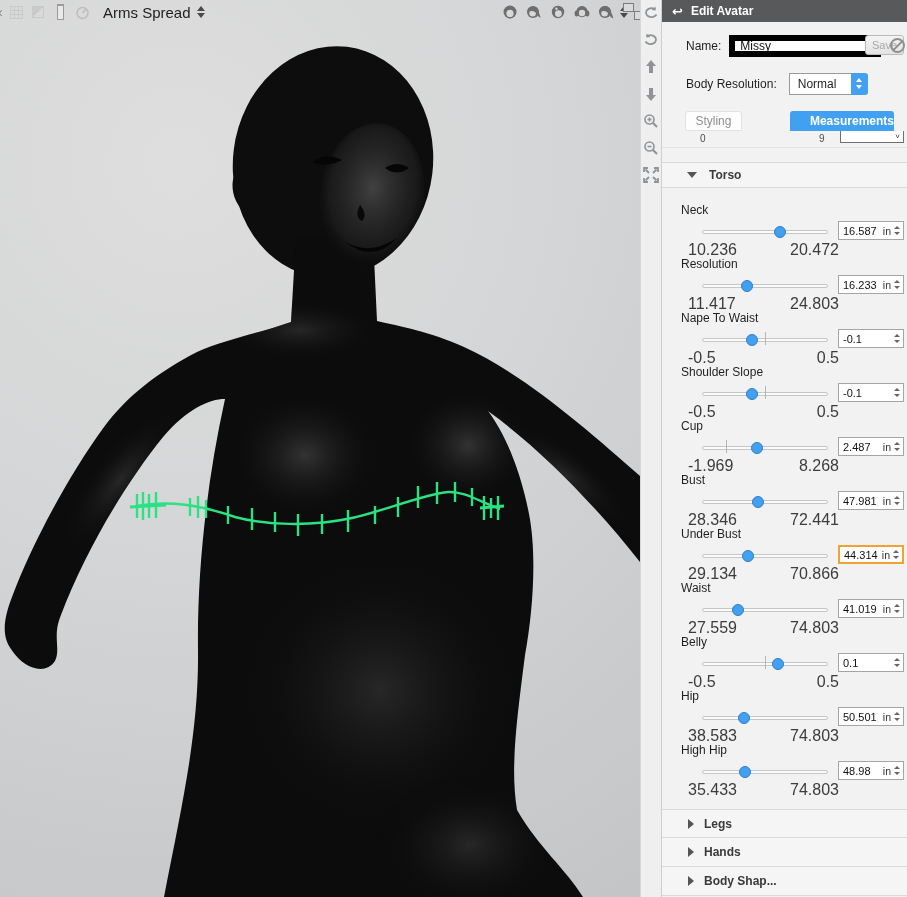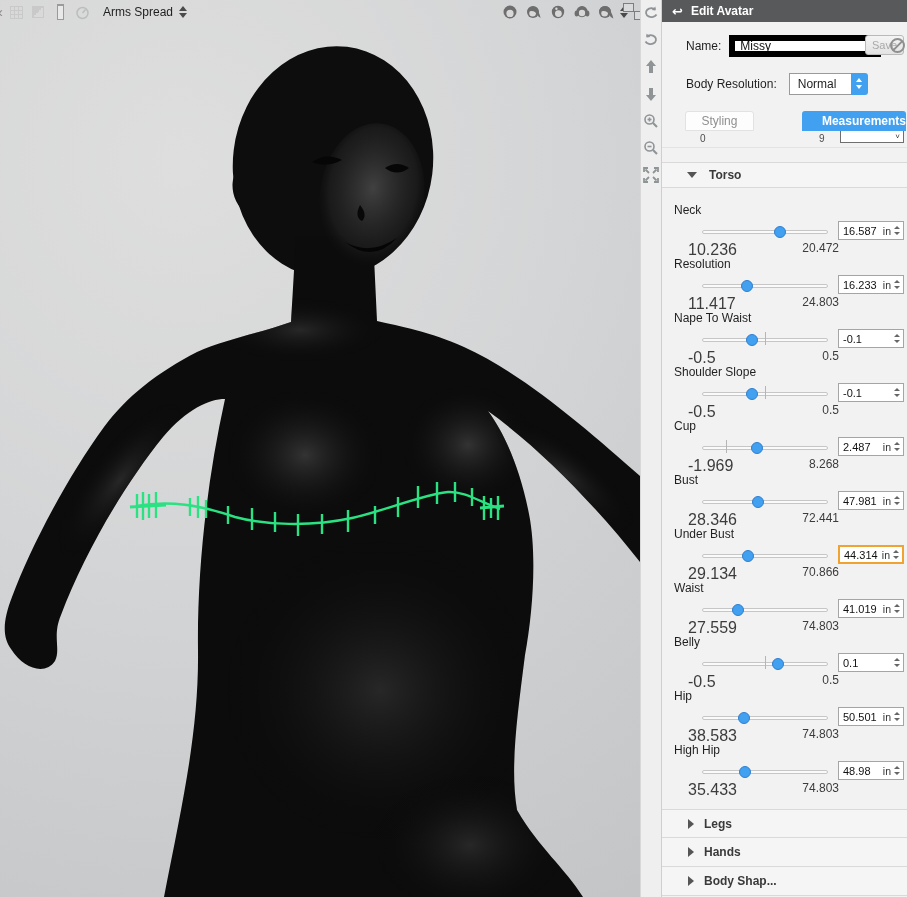--- a/index.html
+++ b/index.html
@@ -24,21 +24,21 @@
   .chev-left { font-size:14px; color:#8a8a8a; margin-left:-7px; width:12px; overflow:hidden; }
   .grid-ic { width:13px; height:13px; border:1px solid #c9c9c9;
     background:
       repeating-linear-gradient(to right, transparent 0 3px, #c9c9c9 3px 4px),
       repeating-linear-gradient(to bottom, transparent 0 3px, #c9c9c9 3px 4px); }
   .snap-ic { width:12px; height:12px; border:1px solid #c9c9c9;
     background:linear-gradient(135deg,#c9c9c9 50%,transparent 50%); }
   .ruler-ic { width:7px; height:16px; border:1px solid #9a9a9a; background:#e9e9e9;
     box-shadow:inset 0 3px 0 -2px #9a9a9a, inset 0 7px 0 -6px #9a9a9a, inset 0 11px 0 -10px #9a9a9a; }
   .pose-select { display:flex; align-items:center; gap:6px; margin-left:10px;
-    color:#1e1e1e; font-size:12px; cursor:default; }
+    color:#1e1e1e; font-size:15px; cursor:default; }
   .stepper-vert { display:flex; flex-direction:column; gap:2px; align-items:center; }
   .tri-up { width:0; height:0; border-left:4px solid transparent; border-right:4px solid transparent;
     border-bottom:5px solid #4a4a4a; }
   .tri-down { width:0; height:0; border-left:4px solid transparent; border-right:4px solid transparent;
     border-top:5px solid #4a4a4a; }
   .head-btn { width:24px; height:22px; display:flex; align-items:center; justify-content:center; }
   .cascade-ic { position:relative; width:13px; height:11px; margin:0 6px 0 4px; }
   .cascade-ic:before, .cascade-ic:after { content:""; position:absolute; border:1.5px solid #7d7d7d; }
   .cascade-ic:before { left:0; bottom:0; width:9px; height:7px; background:#d9dadb; }
   .cascade-ic:after  { right:0; top:0; width:9px; height:7px; background:#d9dadb; }
@@ -72,21 +72,21 @@
   .res-select { margin-left:12px; display:flex; height:22px; }
   .res-value { width:62px; background:#fff; border:1px solid #9a9a9a; border-right:none;
     display:flex; align-items:center; padding-left:8px; font-size:12px; }
   .res-stepper { width:17px; background:var(--accent); border-radius:0 3px 3px 0;
     display:flex; flex-direction:column; align-items:center; justify-content:center; gap:3px; }
   .wtri-up { width:0; height:0; border-left:3.5px solid transparent; border-right:3.5px solid transparent;
     border-bottom:4px solid #fff; }
   .wtri-down { width:0; height:0; border-left:3.5px solid transparent; border-right:3.5px solid transparent;
     border-top:4px solid #fff; }
 
-  .tabs { display:flex; margin:16px 1px 0 23px; height:20px; flex:none;gap:48px; }
+  .tabs { display:flex; margin:16px 13px 0 23px; height:20px; flex:none;gap:48px; }
   .tab { flex:1; display:flex; align-items:center; justify-content:center; font-size:12px;
     border-radius:3px 3px 0 0; }
   .tab.inactive { background:#fdfdfd; color:#8f8f8f; border:1px solid #e2e2e2; }
   .tab.active { background:var(--accent); color:#fff; font-weight:bold;padding-left:20px; }
 
   .clipped-row { position:relative; height:17px; border-bottom:1px solid #e3e3e3;
     font-size:10px; color:#4d4d4d; flex:none; }
   .clip-min { position:absolute; left:38px; top:2px; }
   .clip-max { position:absolute; left:157px; top:2px; }
   .clip-combo { position:absolute; left:178px; top:0; width:64px; height:12px; overflow:hidden; }
@@ -97,29 +97,29 @@
   .section-hdr { height:26px; display:flex; align-items:center; gap:12px; padding-left:25px;
     border-bottom:1px solid #d9d9d9; font-weight:bold; color:#3a3a3a; flex:none; background:#f5f5f5; }
   .section-hdr.torso { margin-top:14px; border-top:1px solid #d9d9d9; }
   .arrow-exp { width:0; height:0; border-left:5px solid transparent; border-right:5px solid transparent;
     border-top:6px solid #555; }
   .arrow-col { width:0; height:0; border-top:5px solid transparent; border-bottom:5px solid transparent;
     border-left:6px solid #555; }
 
   .sliders { padding:13px 0 6px 0; }
   .sld { position:relative; height:54px; }
-  .sld-label { position:absolute; left:12px; top:2px; color:#1f1f1f; }
+  .sld-label { position:absolute; left:19px; top:2px; color:#1f1f1f; }
   .sld-trackrow { position:absolute; left:40px; top:24px; width:126px; height:13px; }
   .sld-track { position:absolute; left:0; top:5px; width:100%; height:4px; background:#fafafa;
     border:1px solid #c6c6c6; border-radius:2px; }
   .sld-tick { position:absolute; top:-1px; width:1px; height:13px; background:#b5b5b5; }
   .sld-thumb { position:absolute; top:0.5px; width:12px; height:12px; border-radius:50%;
     background:var(--accent); border:1px solid #2f7fd0; }
   .sld-min { position:absolute; left:26px; top:40px; font-size:16px; color:#3c3c3c; }
-  .sld-max { position:absolute; right:68px; top:40px; font-size:12px; color:#3c3c3c; }
+  .sld-max { position:absolute; right:68px; top:40px; font-size:16px; color:#3c3c3c; }
   .spin { position:absolute; right:3px; top:20px; width:66px; height:19px; background:#fff;
     border:1px solid #a5a5a5; display:flex; align-items:center; font-size:11px; }
   .spin.hl { border:2px solid var(--hl); }
   .spin-val { flex:1; padding-left:4px; color:#111; white-space:nowrap; }
   .spin-unit { color:#333; margin-right:3px; font-size:10.5px; }
   .spin-arrows { display:flex; flex-direction:column; gap:2.5px; margin-right:3px; }
   .gtri-up { width:0; height:0; border-left:3px solid transparent; border-right:3px solid transparent;
     border-bottom:3.5px solid #666; }
   .gtri-down { width:0; height:0; border-left:3px solid transparent; border-right:3px solid transparent;
     border-top:3.5px solid #666; }

